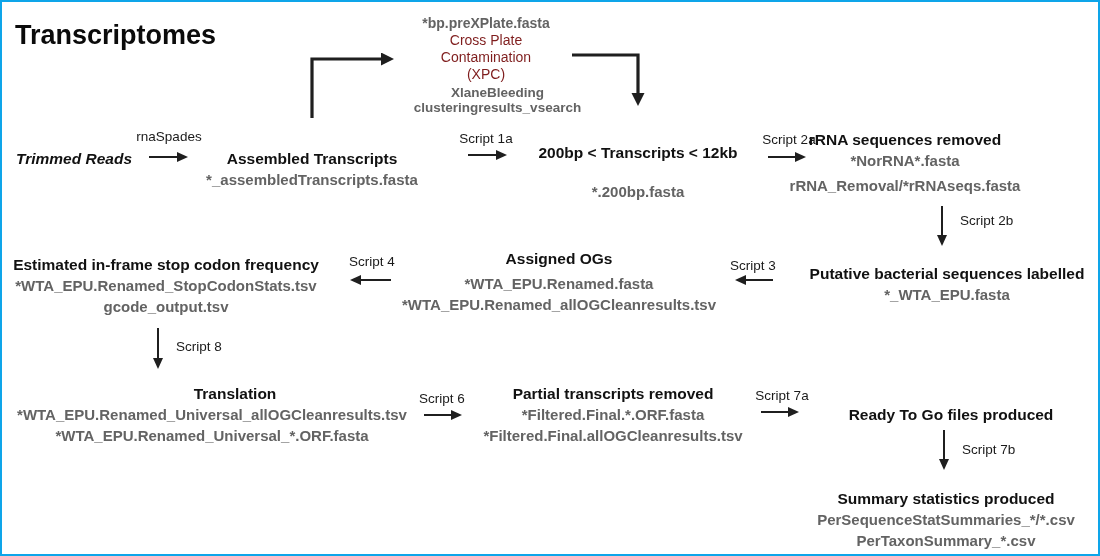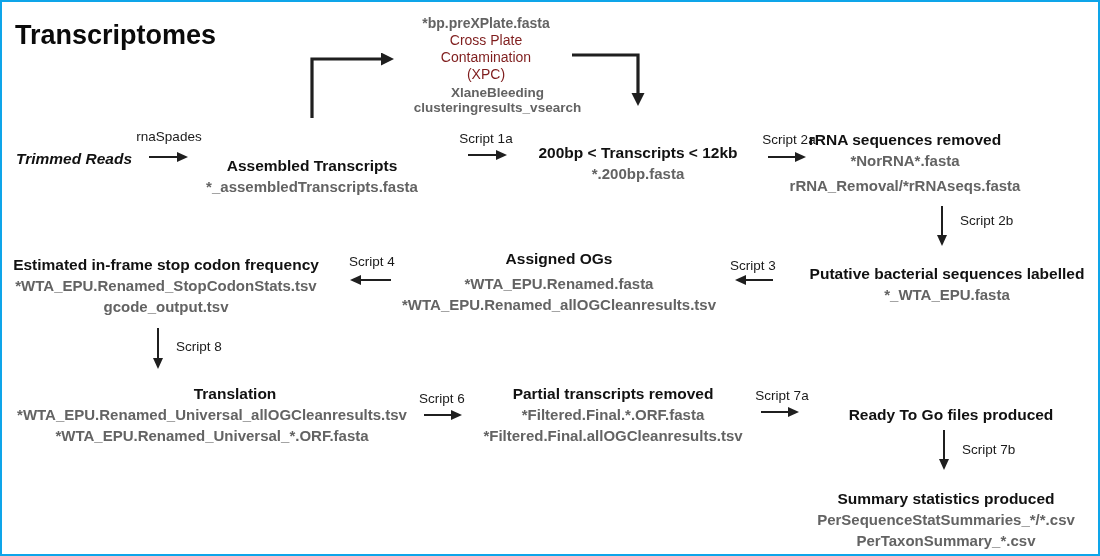--- a/index.html
+++ b/index.html
@@ -24,21 +24,21 @@
     white-space:nowrap;
   }
   .node.left-anchor{transform:none;text-align:left;font-style:italic;}
   .nt{ 
     font-size:15.5px;font-weight:bold;color:#111111;line-height:21px;
   }
   .nf{ 
     font-size:15px;font-weight:bold;color:#636363;line-height:21px;
   }
   .gap4{margin-top:4px;}
-  .gap2{margin-top:0;}
+  .gap2{margin-top:18px;}
   .shift-r{position:relative;left:23px;}
   
   .xpc .xt{font-size:14px;font-weight:normal;color:#7f1d1d;line-height:17px;}
   .xpc .xf{font-size:14px;font-weight:bold;color:#636363;line-height:17px;}
   .xpc .xfs{font-size:13.5px;font-weight:bold;color:#636363;line-height:15px;margin-left:23px;}
   .edge-label{
     position:absolute;
     font-size:13.5px;color:#1a1a1a;
     white-space:nowrap;
   }
@@ -84,21 +84,21 @@
   </svg>
 
   <div class="page-title">Transcriptomes</div>
 
   <div class="node left-anchor" style="left:14px;top:146px">
     <div class="nt">Trimmed Reads</div>
   </div>
 
   <div class="edge-label centered" style="left:167px;top:127px">rnaSpades</div>
 
-  <div class="node" style="left:310px;top:153px">
+  <div class="node" style="left:310px;top:146px">
     <div class="nt">Assembled Transcripts</div>
     <div class="nf">*_assembledTranscripts.fasta</div>
   </div>
 
   <div class="edge-label centered" style="left:484px;top:129px">Script 1a</div>
 
   <div class="node xpc" style="left:484px;top:13px">
     <div class="xf">*bp.preXPlate.fasta</div>
     <div class="xt">Cross Plate</div>
     <div class="xt">Contamination</div>

